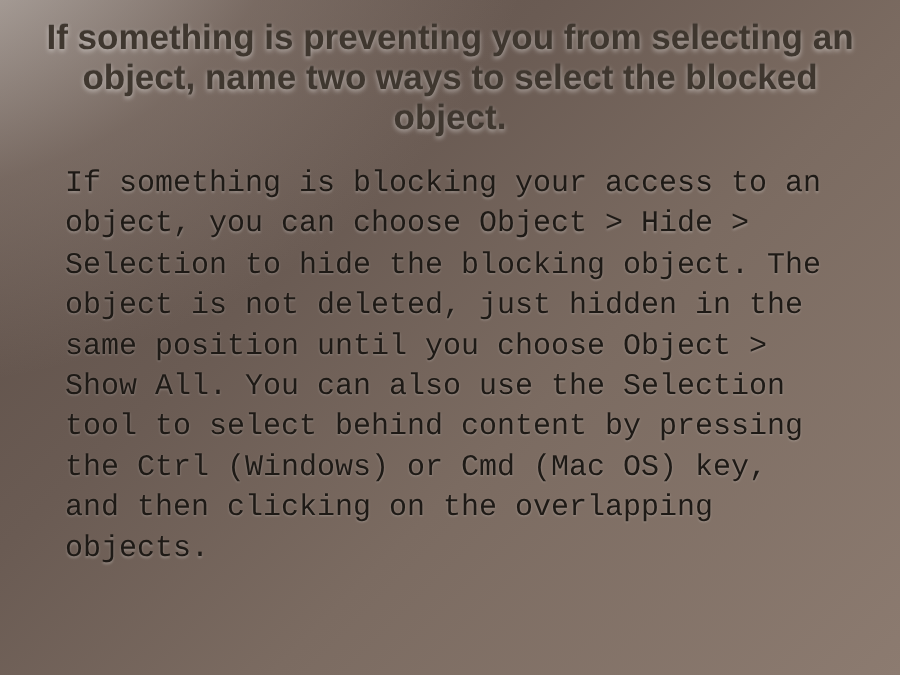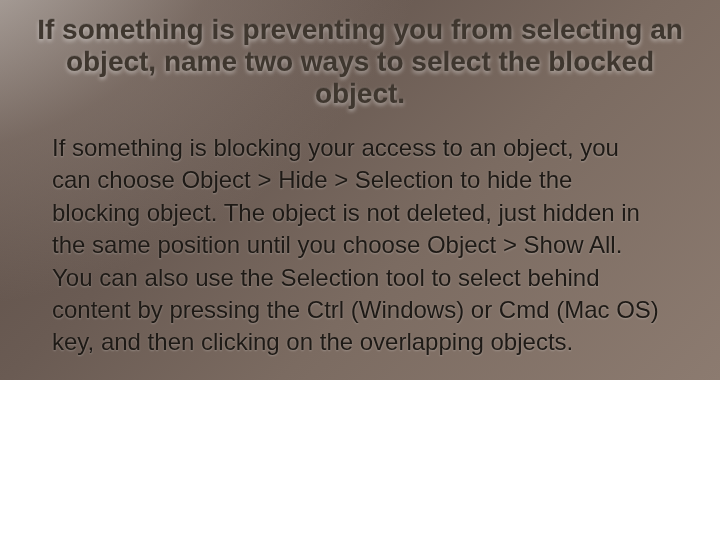--- a/index.html
+++ b/index.html
@@ -5,21 +5,21 @@
   html, body {
     margin: 0;
     padding: 0;
     width: 720px;
     height: 540px;
     overflow: hidden;
   }
   .slide {
     position: relative;
     width: 720px;
-    height: 380px;
+    height: 540px;
     background:
       radial-gradient(
         ellipse 900px 700px at -120px -120px,
         rgba(255,255,255,0.85) 0%,
         rgba(240,235,230,0.55) 18%,
         rgba(190,175,165,0.25) 40%,
         rgba(120,100,90,0.0) 62%
       ),
       linear-gradient(
         135deg,
@@ -41,21 +41,21 @@
     font-size: 28px;
     line-height: 1.15;
     color: #3f372f;
     text-shadow: 0 2px 4px rgba(255,255,255,0.5), 0 -1px 0 rgba(0,0,0,0.15);
   }
   .body {
     position: absolute;
     top: 132px;
     left: 52px;
     right: 60px;
-    font-family: Liberation Sans, sans-serif;
+    font-family: Liberation Mono, monospace;
     font-size: 24px;
     line-height: 1.35;
     color: #1e1a16;
     text-shadow: 0 1px 2px rgba(255,255,255,0.25);
   }
 </style>
 </head>
 <body>
 
 <div class="slide">

